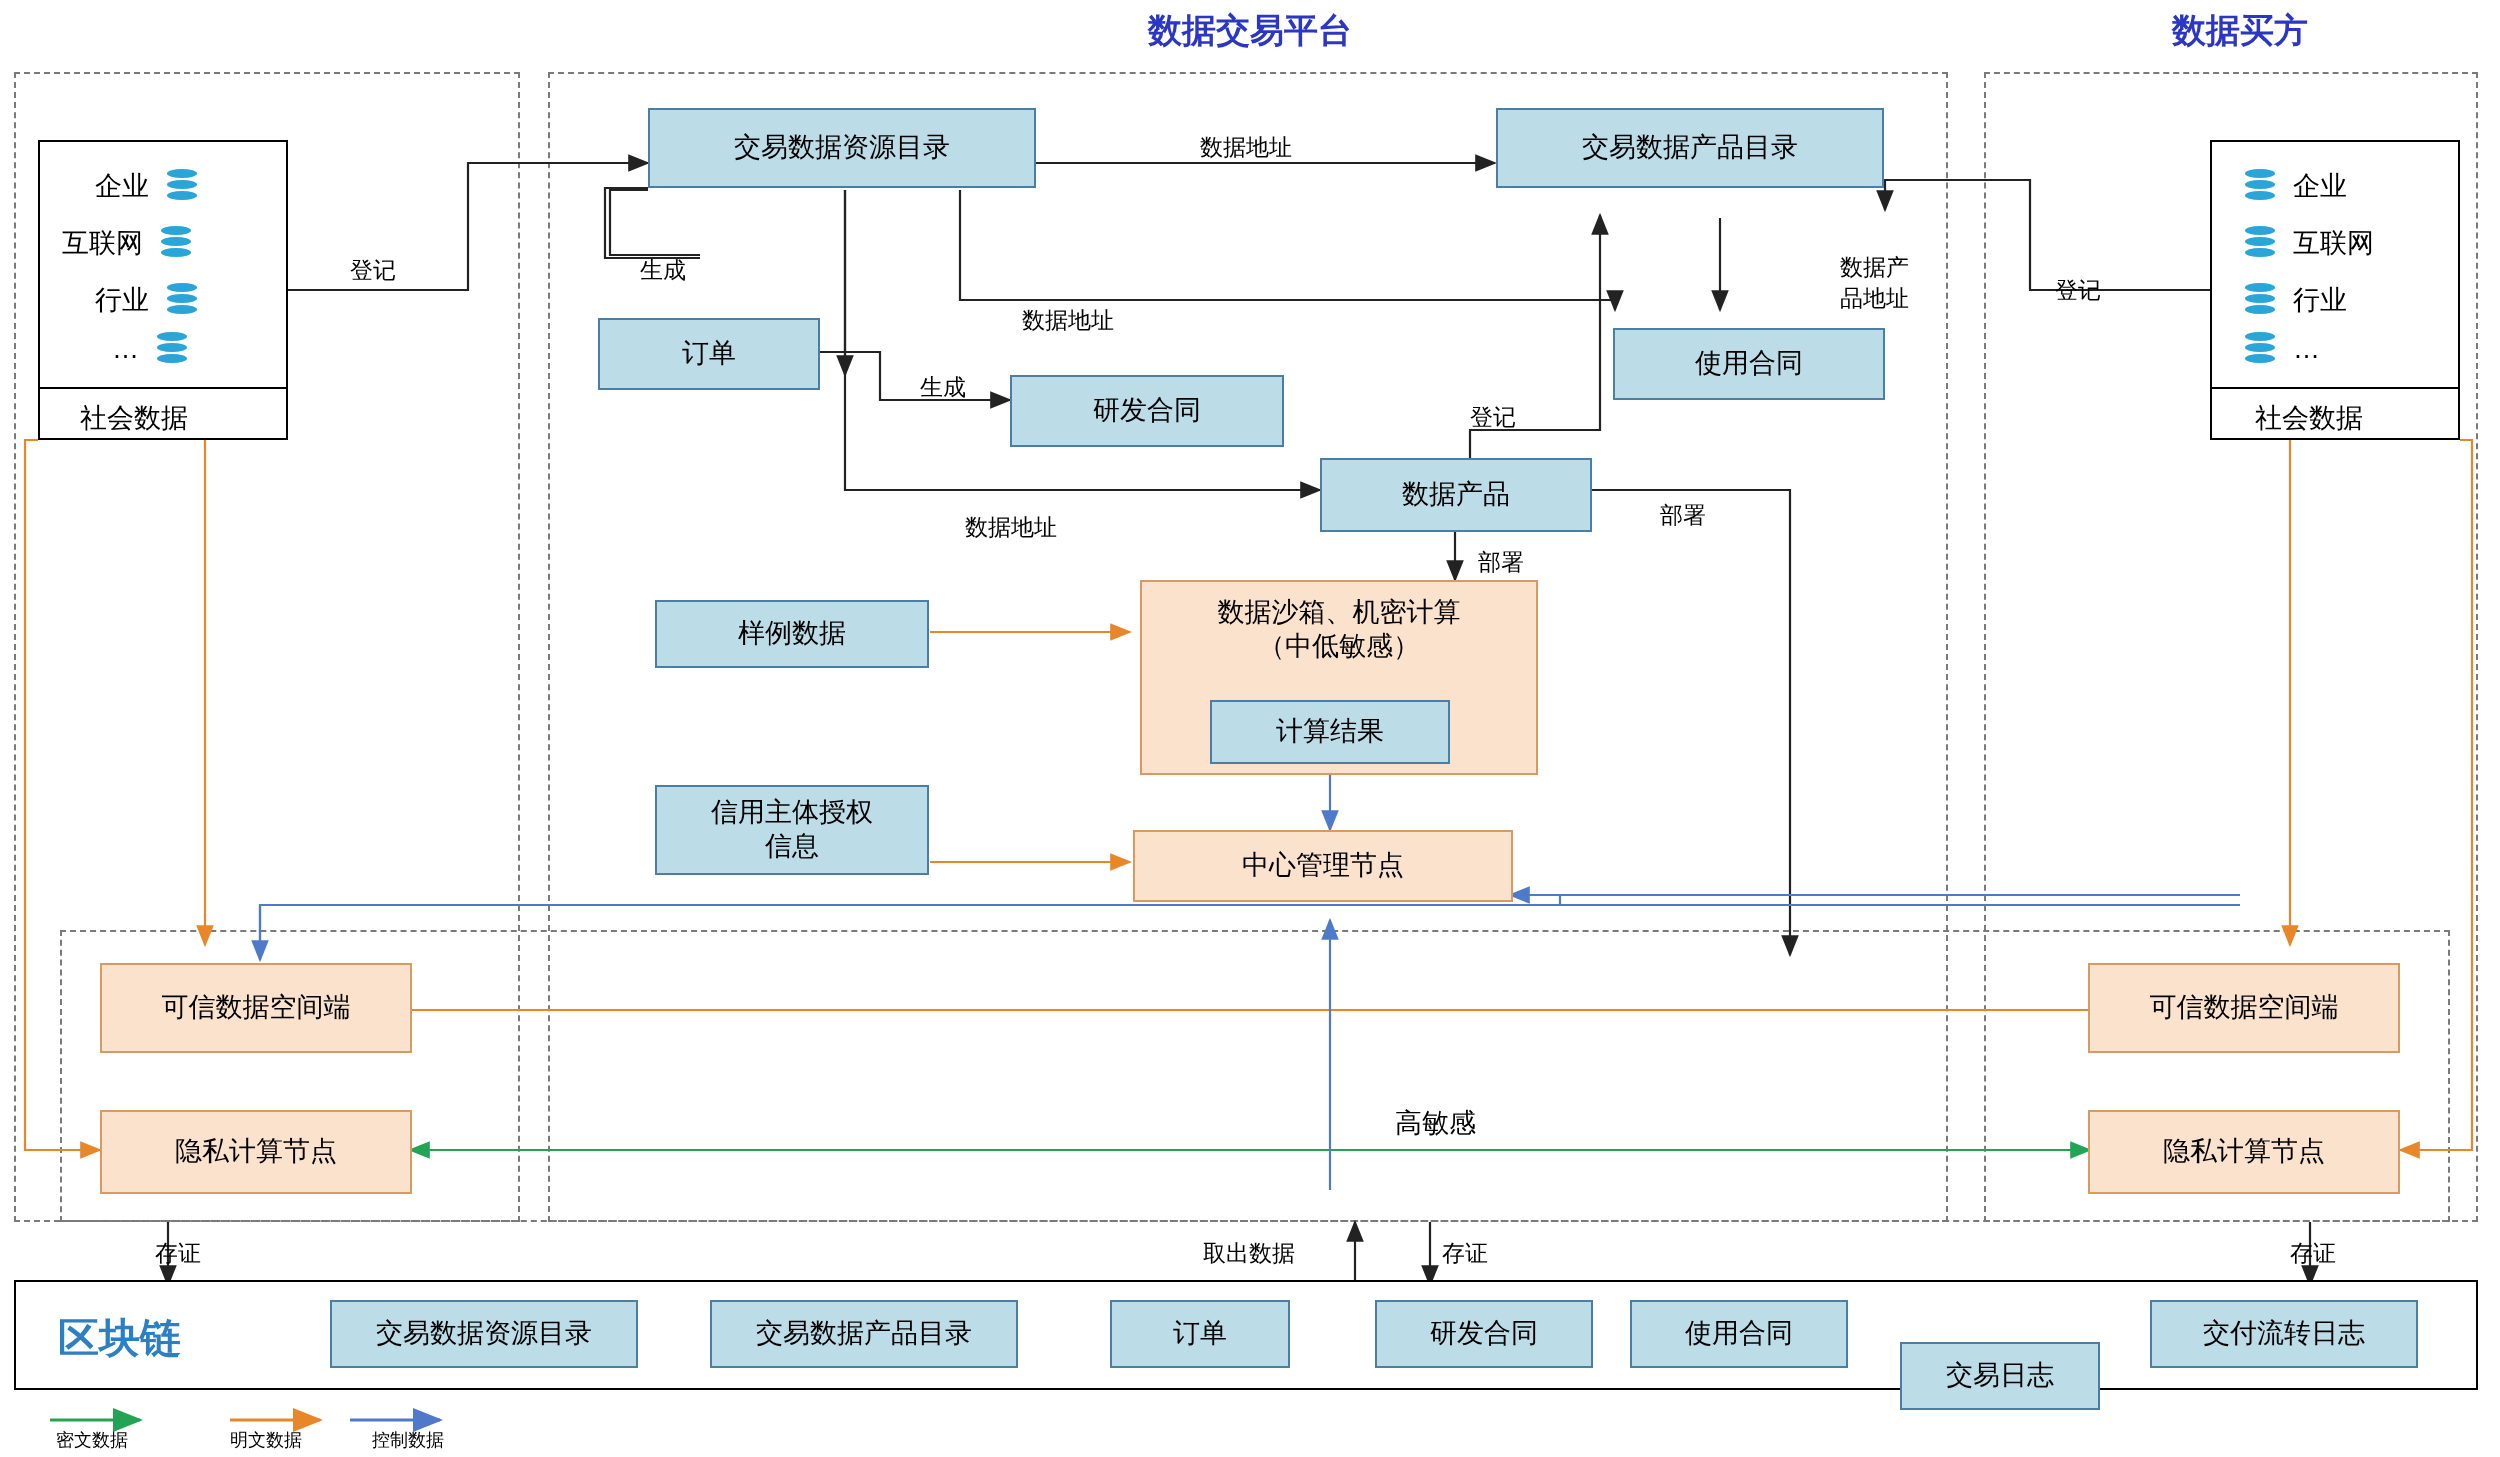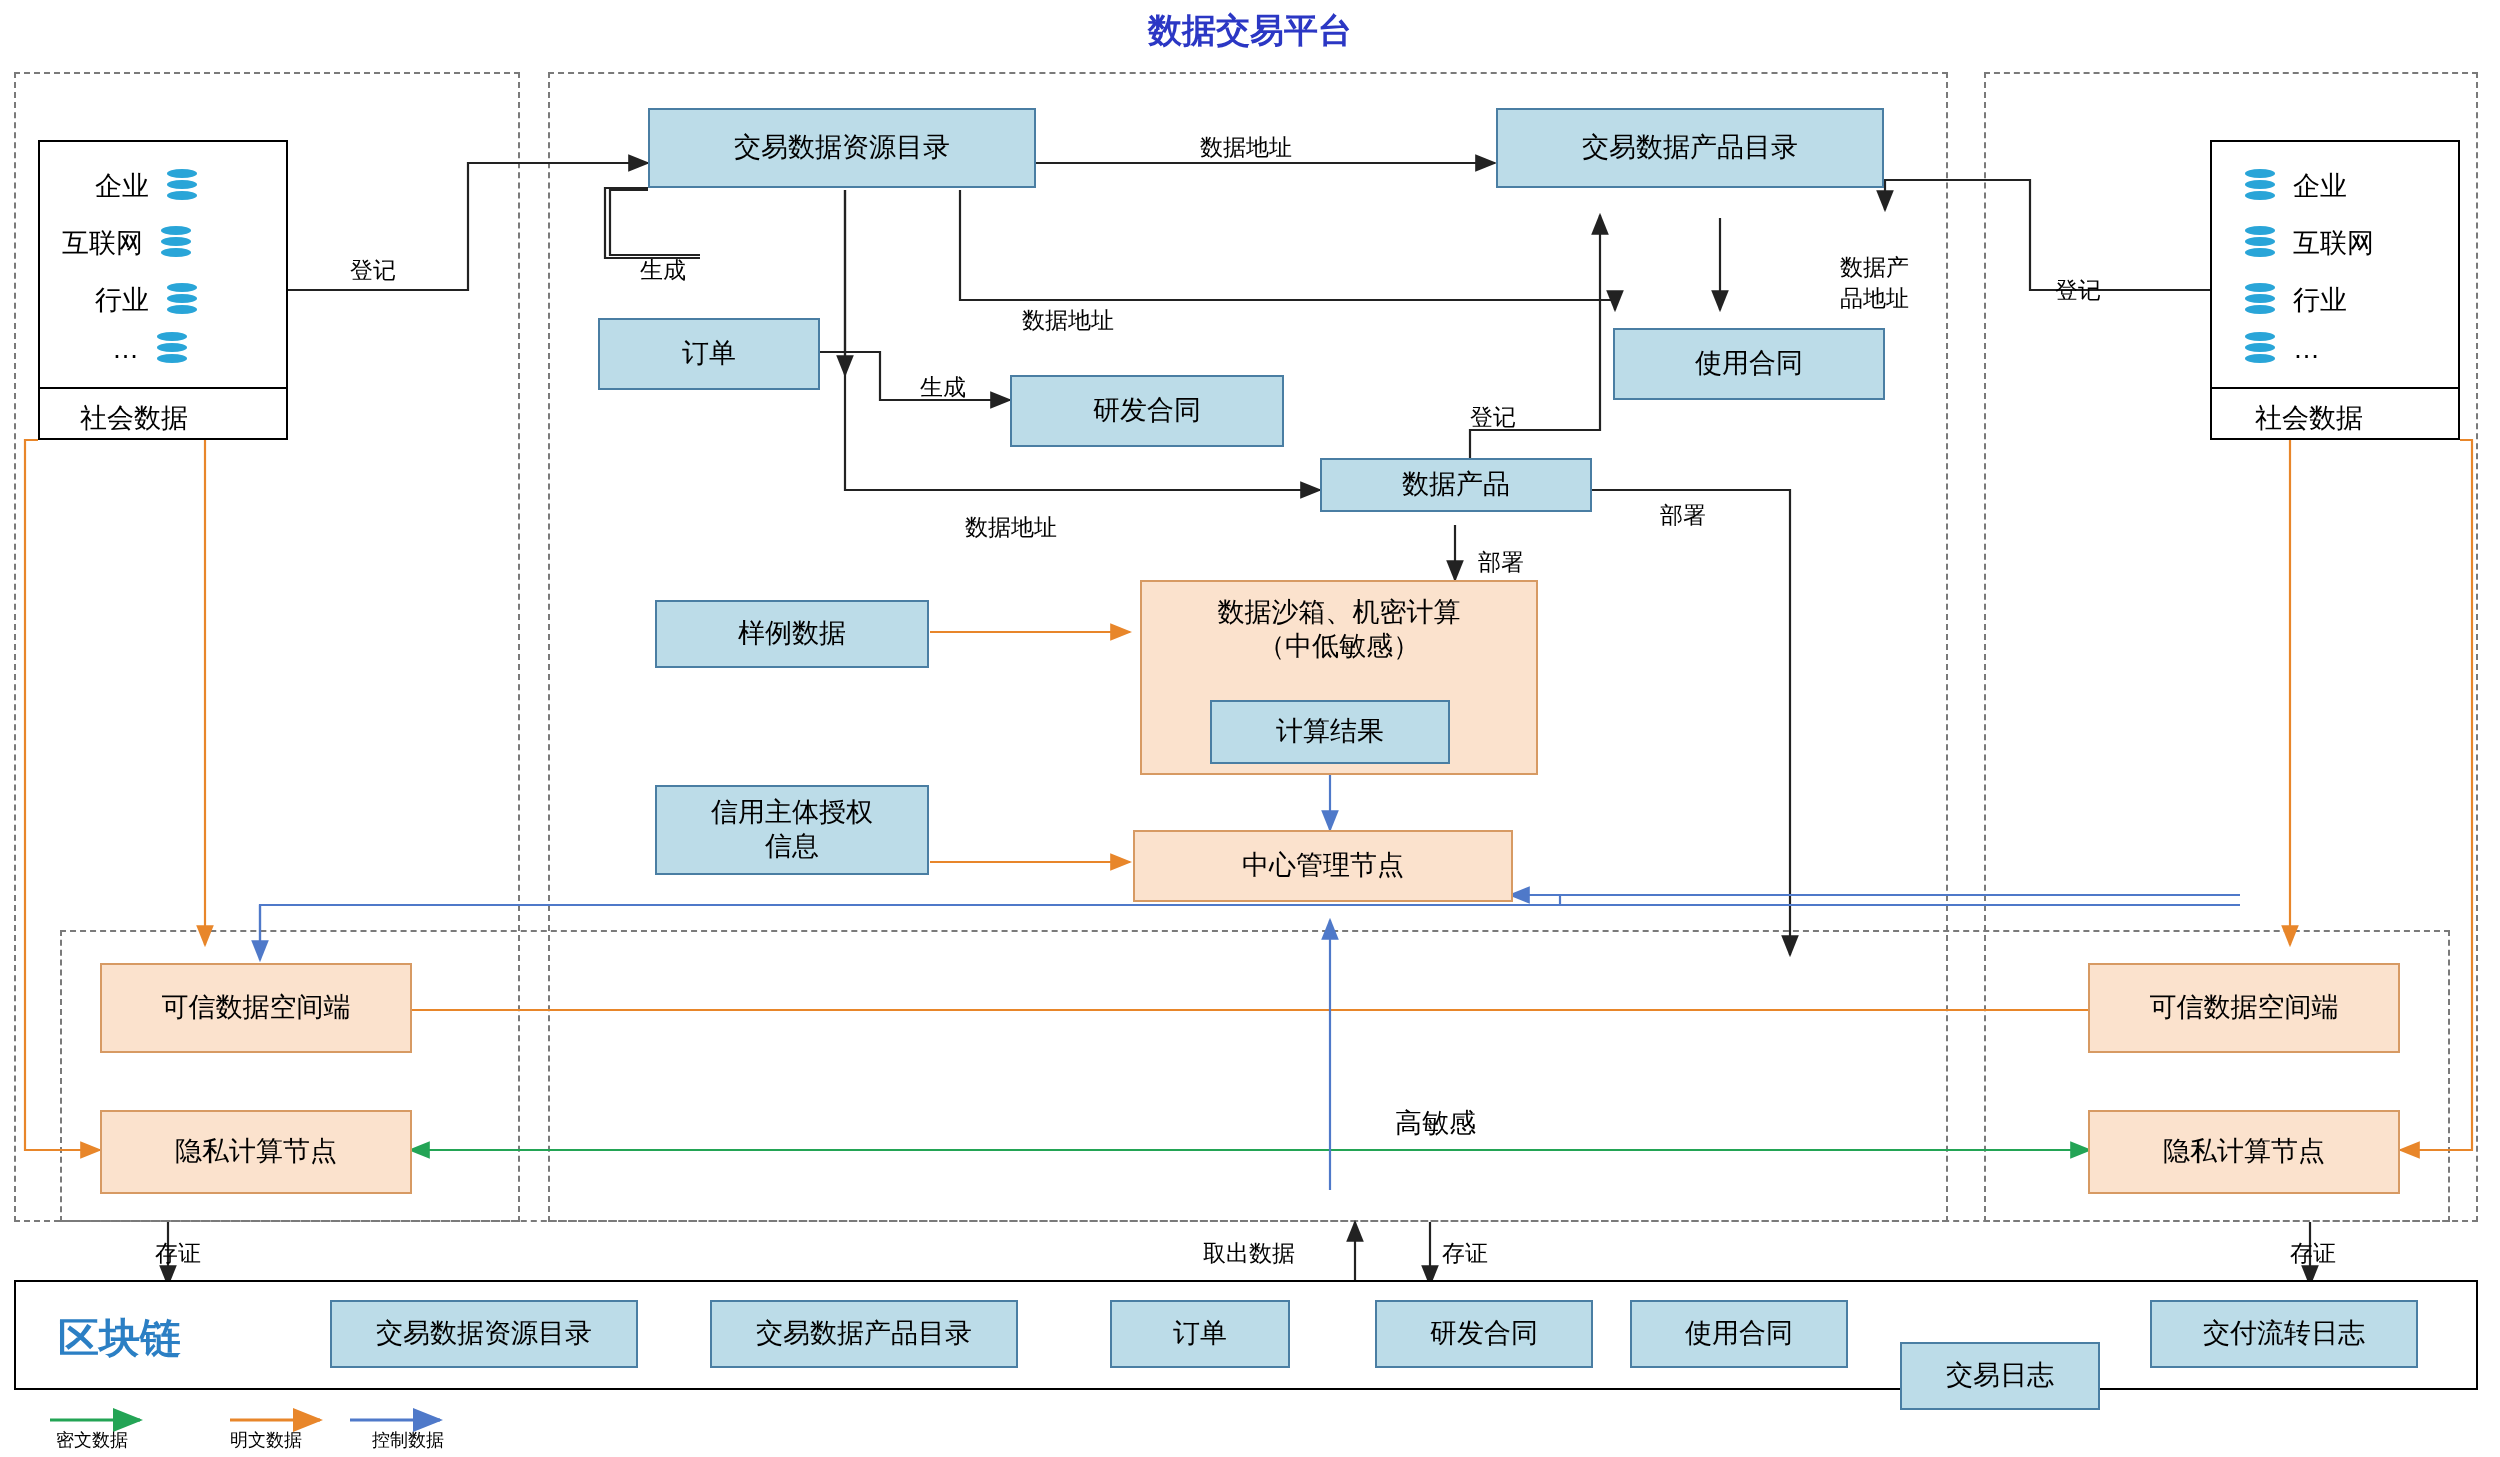--- a/index.html
+++ b/index.html
@@ -22,20 +22,21 @@
   .dbicon i:nth-child(2){top:11px;}
   .dbicon i:nth-child(3){top:22px;}
   .legend{position:absolute;font-size:18px;color:#000;}
 </style>
 </head>
 <body>
 
 <div id="canvas">
 
   <div class="col-title" style="left:800px;top:8px;width:900px;">数据交易平台</div>
+  <div class="col-title" style="left:2000px;top:8px;width:480px;">数据买方</div>
 
   <div class="zone" style="left:14px;top:72px;width:506px;height:1150px;"></div>
   <div class="zone" style="left:548px;top:72px;width:1400px;height:1150px;"></div>
   <div class="zone" style="left:1984px;top:72px;width:494px;height:1150px;"></div>
   <div class="zone" style="left:60px;top:930px;width:2390px;height:292px;"></div>
 
   <div class="box white" style="left:38px;top:140px;width:250px;height:300px;"></div>
   <div class="seller-inner" style="left:95px;top:168px;">
     <span>企业</span>
     <span class="dbicon" style="margin-left:18px;">
@@ -192,21 +193,21 @@
       <path d="M260,905 L260,960" marker-end="url(#ab)"></path>
       <path d="M1330,1190 L1330,920" marker-end="url(#ab)"></path>
     </g>
   </svg>
 
   <div class="box" style="left:648px;top:108px;width:388px;height:80px;">交易数据资源目录</div>
   <div class="box" style="left:1496px;top:108px;width:388px;height:80px;">交易数据产品目录</div>
   <div class="box" style="left:598px;top:318px;width:222px;height:72px;">订单</div>
   <div class="box" style="left:1010px;top:375px;width:274px;height:72px;">研发合同</div>
   <div class="box" style="left:1613px;top:328px;width:272px;height:72px;">使用合同</div>
-  <div class="box" style="left:1320px;top:458px;width:272px;height:54px;">数据产品</div>
+  <div class="box" style="left:1320px;top:458px;width:272px;height:74px;">数据产品</div>
   <div class="box" style="left:655px;top:600px;width:274px;height:68px;">样例数据</div>
 
   <div class="box peach" style="left:1140px;top:580px;width:398px;height:195px;flex-direction:column;justify-content:flex-start;padding-top:14px;">
     <div>数据沙箱、机密计算</div>
     <div>（中低敏感）</div>
   </div>
   <div class="box" style="left:1210px;top:700px;width:240px;height:64px;">计算结果</div>
 
   <div class="box" style="left:655px;top:785px;width:274px;height:90px;flex-direction:column;">
     <div>信用主体授权</div>

